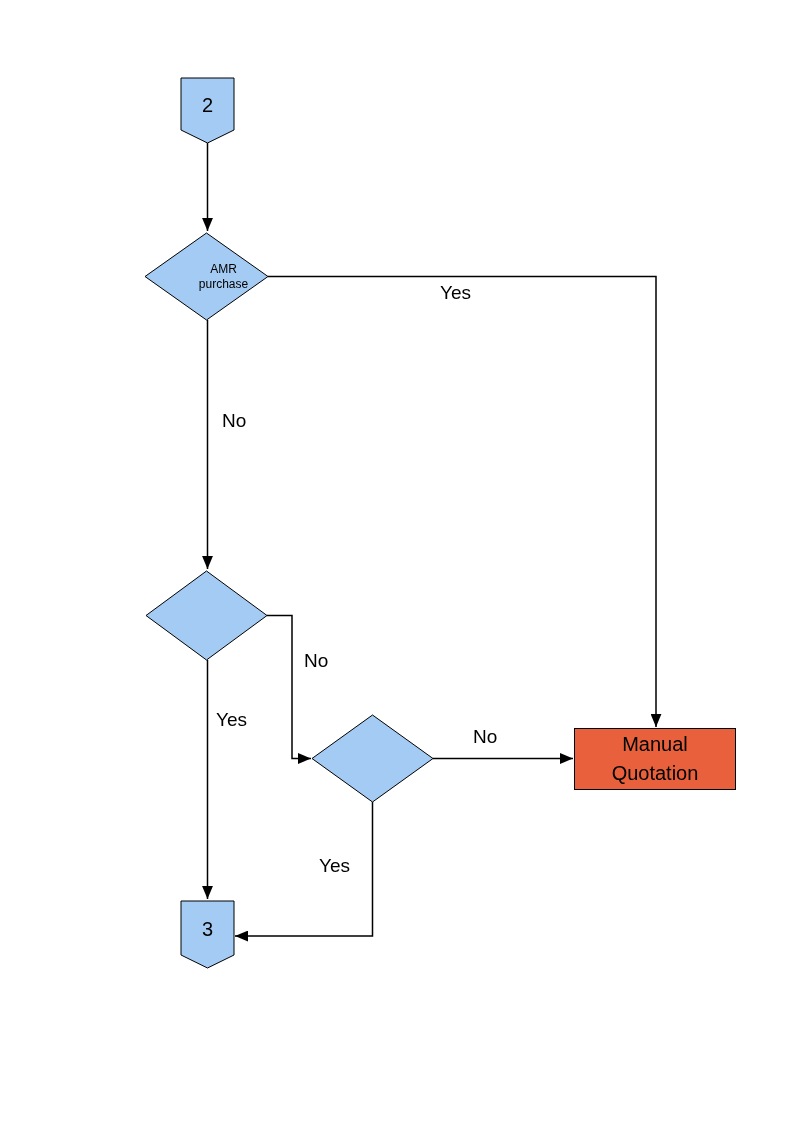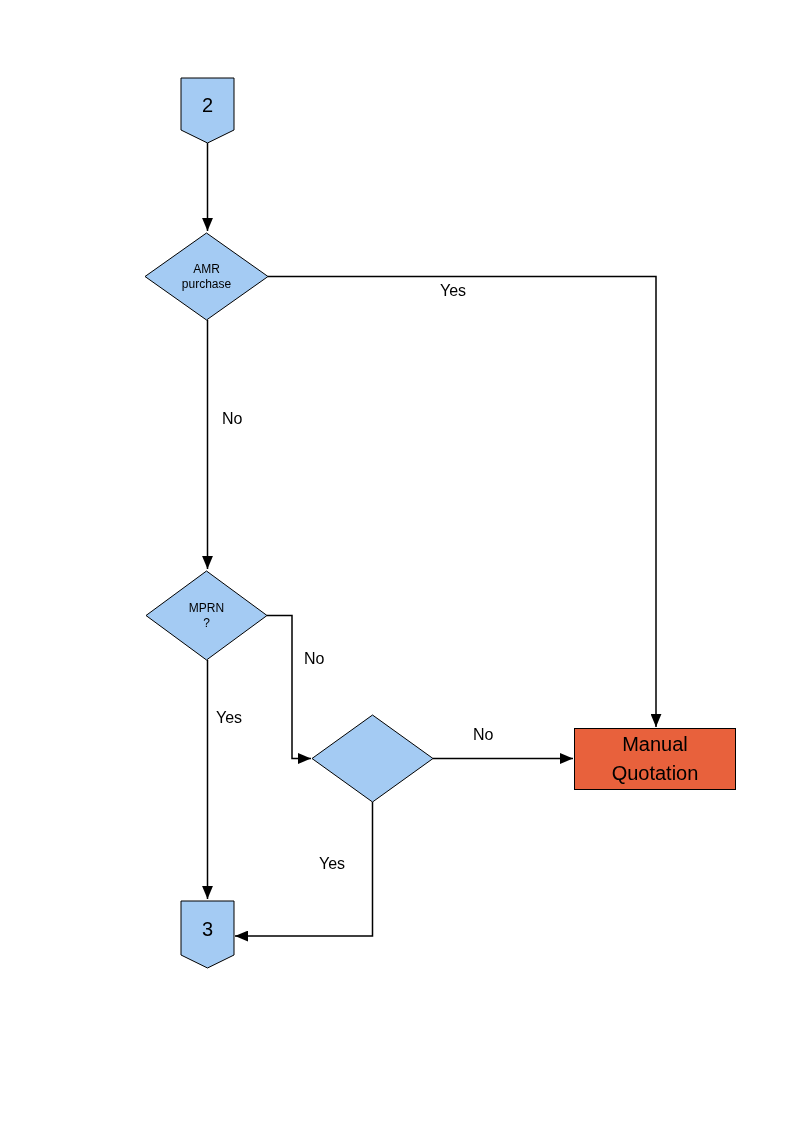--- a/index.html
+++ b/index.html
@@ -21,21 +21,21 @@
     text-align: center;
     color: #000000;
     pointer-events: none;
   }
   .connector-label { font-size: 20px; }
   .diamond-label { font-size: 12px; line-height: 1.25; }
   .diamond-sub { font-size: 12px; line-height: 1.2; }
   .process-label { font-size: 20px; line-height: 1.45; text-align: center; }
   .edge-label {
     position: absolute;
-    font-size: 16px;
+    font-size: 19px;
     color: #000000;
     white-space: nowrap;
   }
   svg .shape { stroke: #000000; stroke-width: 1; }
   svg .edge { stroke: #000000; stroke-width: 1.5; fill: none; }
 </style>
 </head>
 <body>
 
 <div class="page">
@@ -58,29 +58,25 @@
     <polygon class="shape" points="181,78 234,78 234,130 207.5,143 181,130" fill="#A4CBF3"></polygon>
     <polygon class="shape" points="206.5,233 268,276.5 206.5,320 145,276.5" fill="#A4CBF3"></polygon>
     <polygon class="shape" points="206.5,571 267,615.5 206.5,660 146,615.5" fill="#A4CBF3"></polygon>
     <polygon class="shape" points="372.5,715 433,758.5 372.5,802 312,758.5" fill="#A4CBF3"></polygon>
     <rect class="shape" x="574.5" y="728.5" width="161" height="61" fill="#E8613C"></rect>
     <polygon class="shape" points="181,901 234,901 234,955 207.5,968 181,955" fill="#A4CBF3"></polygon>
   </svg>
 
   <div class="node-text connector-label" style="left:181px; top:78px; width:53px; height:54px;">2</div>
 
-  <div class="node-text" style="left:145px; top:233px; width:123px; height:87px;">
+  <div class="node-text" style="left:162px; top:233px; width:123px; height:87px;">
     <span class="diamond-label">AMR</span>
     <span class="diamond-sub">purchase</span>
   </div>
 
-  <div class="node-text" style="left:146px; top:571px; width:121px; height:89px;">
-    <span class="diamond-label">MPRN</span>
-    <span class="diamond-label">?</span>
-  </div>
 
 
   <div class="node-text process-label" style="left:574px; top:728px; width:162px; height:62px;">
     <span>Manual</span>
     <span>Quotation</span>
   </div>
 
   <div class="node-text connector-label" style="left:181px; top:901px; width:53px; height:56px;">3</div>
 
   <div class="edge-label" style="left:440px; top:282px;">Yes</div>

